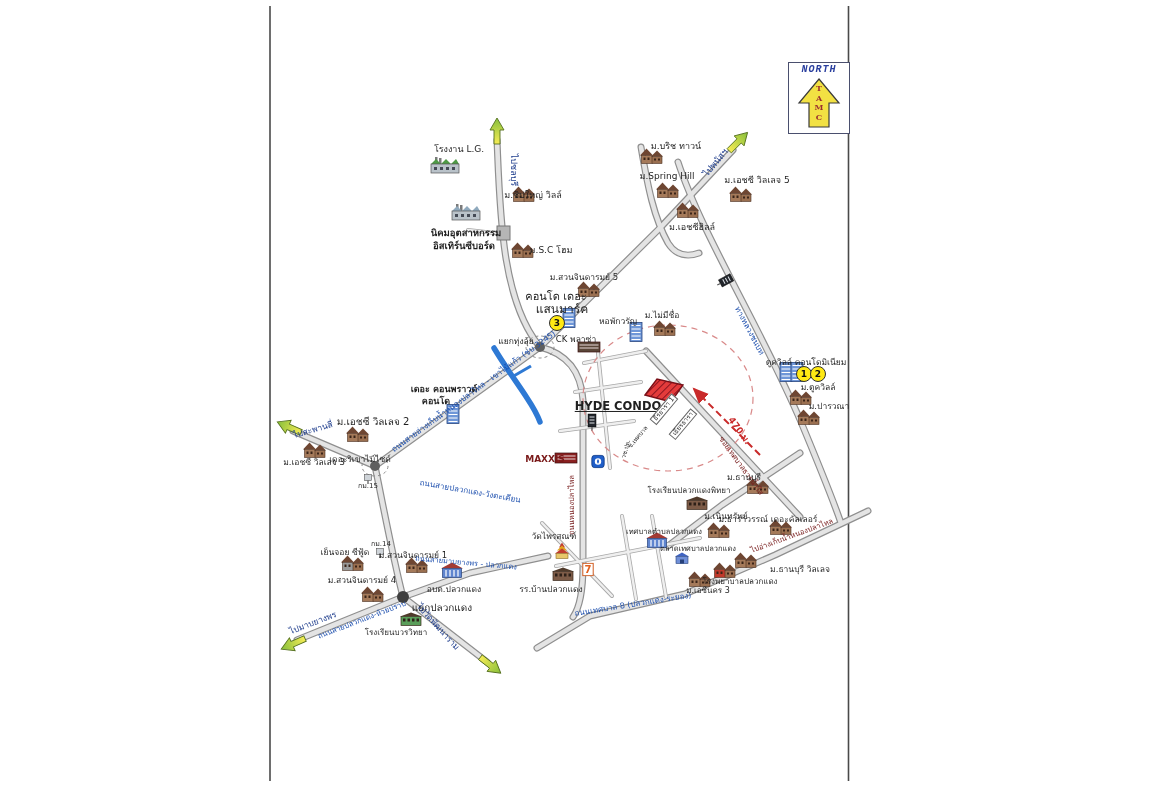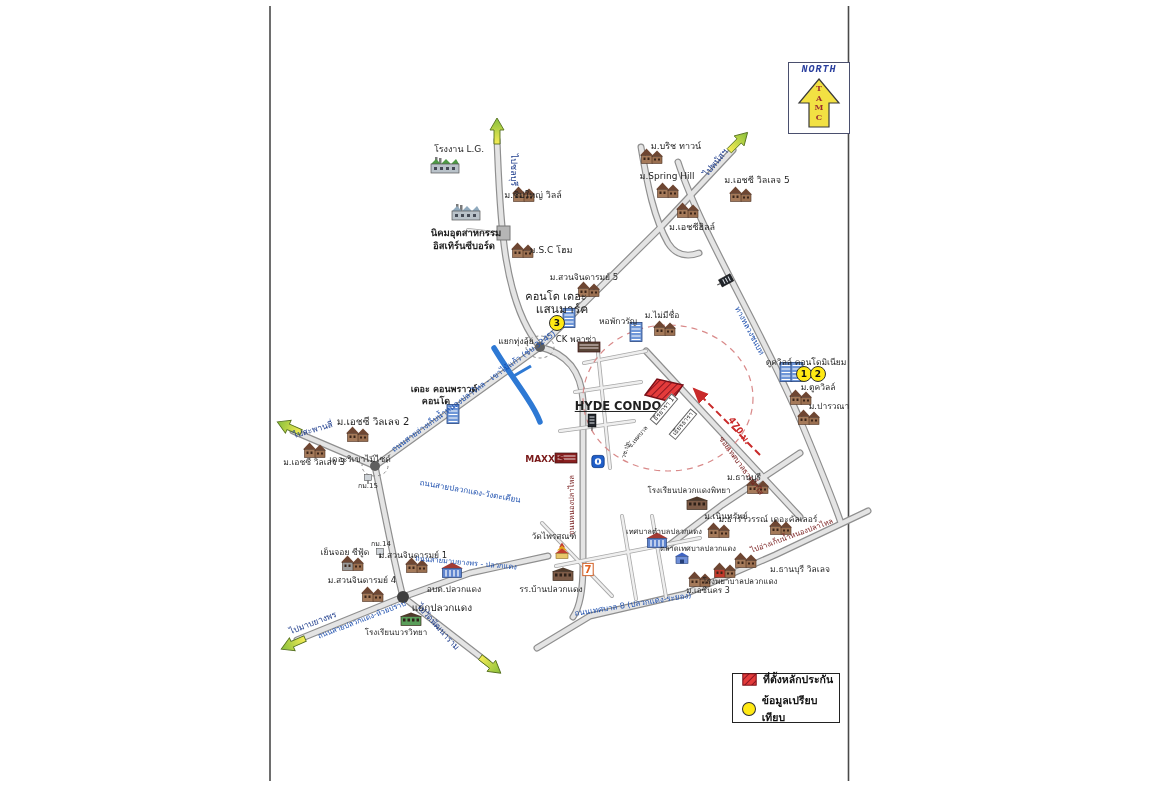--- a/index.html
+++ b/index.html
@@ -646,32 +646,14 @@
       <polygon points="22,2 42,26 32,26 32,50 12,50 12,26 2,26" fill="#f2e143" stroke="#3a3a3a" stroke-width="1.2"></polygon>
     </svg>
     <div class="nb-letters">
       <span>T</span>
       <span>A</span>
       <span>M</span>
       <span>C</span>
     </div>
   </div>
 
-  <div id="legend">
-    <div class="lg-row">
-      <svg width="15" height="13">
-        <defs>
-          <pattern id="hatch2" width="5" height="5" patternUnits="userSpaceOnUse" patternTransform="rotate(45)">
-            <rect width="5" height="5" fill="#e43b3b"></rect>
-            <line x1="0" y1="0" x2="0" y2="5" stroke="#8a1520" stroke-width="2"></line>
-          </pattern>
-        </defs>
-        <rect x="0.8" y="0.8" width="13.4" height="11.4" fill="url(#hatch2)" stroke="#7a1018" stroke-width="1"></rect>
-      </svg>
-      <span class="lg-label">ที่ตั้งหลักประกัน</span>
-    </div>
-    <div class="lg-row">
-      <span class="lg-circle"></span>
-      <span class="lg-label">ข้อมูลเปรียบเทียบ</span>
-    </div>
-  </div>
 
 </div>
 
 </body></html>

